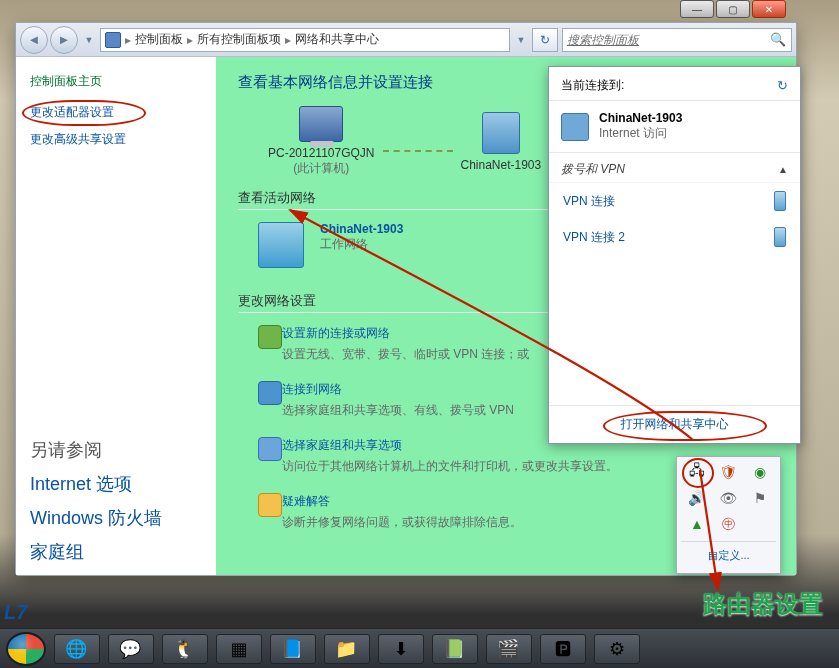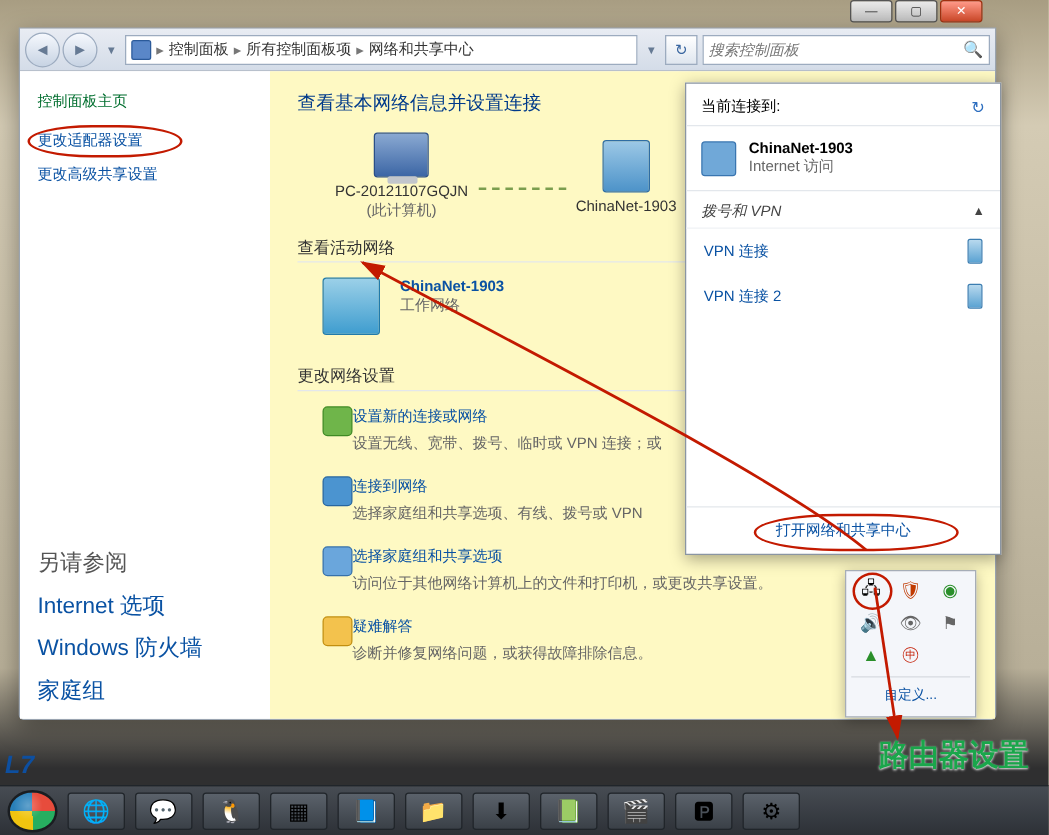--- a/index.html
+++ b/index.html
@@ -11,32 +11,32 @@
   .winframe { position:absolute; left:15px; top:22px; width:782px; height:554px; background:#fff; border:1px solid #9aa4b0; border-radius:0 0 4px 4px; box-shadow:0 6px 20px rgba(0,0,0,.35); }
   .addrbar { height:34px; background:linear-gradient(#E8ECF3,#D4DCE8); border-bottom:1px solid #B8C0CC; display:flex; align-items:center; padding:3px 4px; gap:4px; }
   .navbtns { display:flex; gap:2px; }
   .roundbtn { width:28px; height:28px; border-radius:50%; background:linear-gradient(#f5f8fd,#c7d3e3); border:1px solid #9CABBF; display:flex; align-items:center; justify-content:center; font-size:13px; color:#667a94; }
   .brdrop { width:14px; height:22px; display:flex; align-items:center; justify-content:center; font-size:9px; color:#667a94; }
   .addr { flex:1; height:24px; background:#fff; border:1px solid #9CABBF; display:flex; align-items:center; font-size:12px; color:#333; padding:0 4px; gap:4px; }
   .addr .cpicon { width:16px; height:16px; background:#5a87c8; border:1px solid #2b5a9a; border-radius:2px; display:inline-block; }
   .addr .sep { color:#777; }
   .refbtn { width:26px; height:24px; background:linear-gradient(#fff,#dfe6ef); border:1px solid #9CABBF; display:flex; align-items:center; justify-content:center; font-size:12px; color:#3a66a0; }
   .search { width:230px; height:24px; background:#fff; border:1px solid #9CABBF; display:flex; align-items:center; padding:0 4px; gap:4px; }
-  .search input { flex:1; border:none; outline:none; font-size:12px; color:#666; font-style:italic; background:transparent; }
+  .search input { flex:1; border:none; outline:none; font-size:12px; color:#666; font-style:italic; background:transparent;text-decoration:underline; }
   .search .sicon { color:#3a66a0; font-size:13px; }
   .body { display:flex; height:calc(100% - 34px); }
   .side { width:200px; background:#fff; padding:16px 14px; font-size:12px; }
   .side .home { color:#006e2e; margin-bottom:14px; }
   .side .home a{color:#006e2e;text-decoration:none;}
   .side .link { color:#0a52a3; text-decoration:none; display:block; margin-bottom:10px; }
   .side .link.hl { position:relative; }
   .side .link.hl::after{content:"";position:absolute;left:-8px;top:-4px;width:120px;height:22px;border:2px solid #c31a00;border-radius:50%/60%;}
   .side .section2 { margin-top:290px; color:#555; font-size:18px; }
   .side .section2 .hd { color:#555; margin-bottom:10px; }
-  .content { flex:1; background:#fef9c3; padding:16px 18px 8px 22px; font-size:12px; color:#333; position:relative; overflow:hidden; }
+  .content { flex:1; background:#86efac; padding:16px 18px 8px 22px; font-size:12px; color:#333; position:relative; overflow:hidden; }
   .content h1 { font-size:15px; color:#003a8a; font-weight:normal; margin-bottom:14px; }
   .netmap { display:flex; align-items:center; gap:8px; margin-left:30px; margin-bottom:12px; }
   .node { text-align:center; font-size:12px; color:#333; }
   .pc { width:44px; height:36px; margin:0 auto 4px; background:linear-gradient(#8aa9d2,#3c66a5); border:1px solid #2a4f88; border-radius:3px; position:relative; }
   .pc::after{content:"";position:absolute;left:10px;bottom:-6px;width:24px;height:6px;background:#c2c6cc;border-radius:2px;}
   .router { width:38px; height:42px; margin:0 auto 4px; background:linear-gradient(#9cc8e6,#4d93c9); border:1px solid #2f6da3; border-radius:3px; }
   .dash { width:70px; border-top:2px dashed #7b9e4e; margin-top:18px; }
   .subhead { font-size:13px; margin:10px 0 12px; border-bottom:1px solid #e3e7ec; padding-bottom:2px; }
   .activenet { display:flex; gap:16px; align-items:flex-start; margin-left:20px; }
   .an-icon { width:46px; height:46px; background:linear-gradient(#9bd0e8,#3f9dcf); border:1px solid #207aaa; border-radius:3px; }

